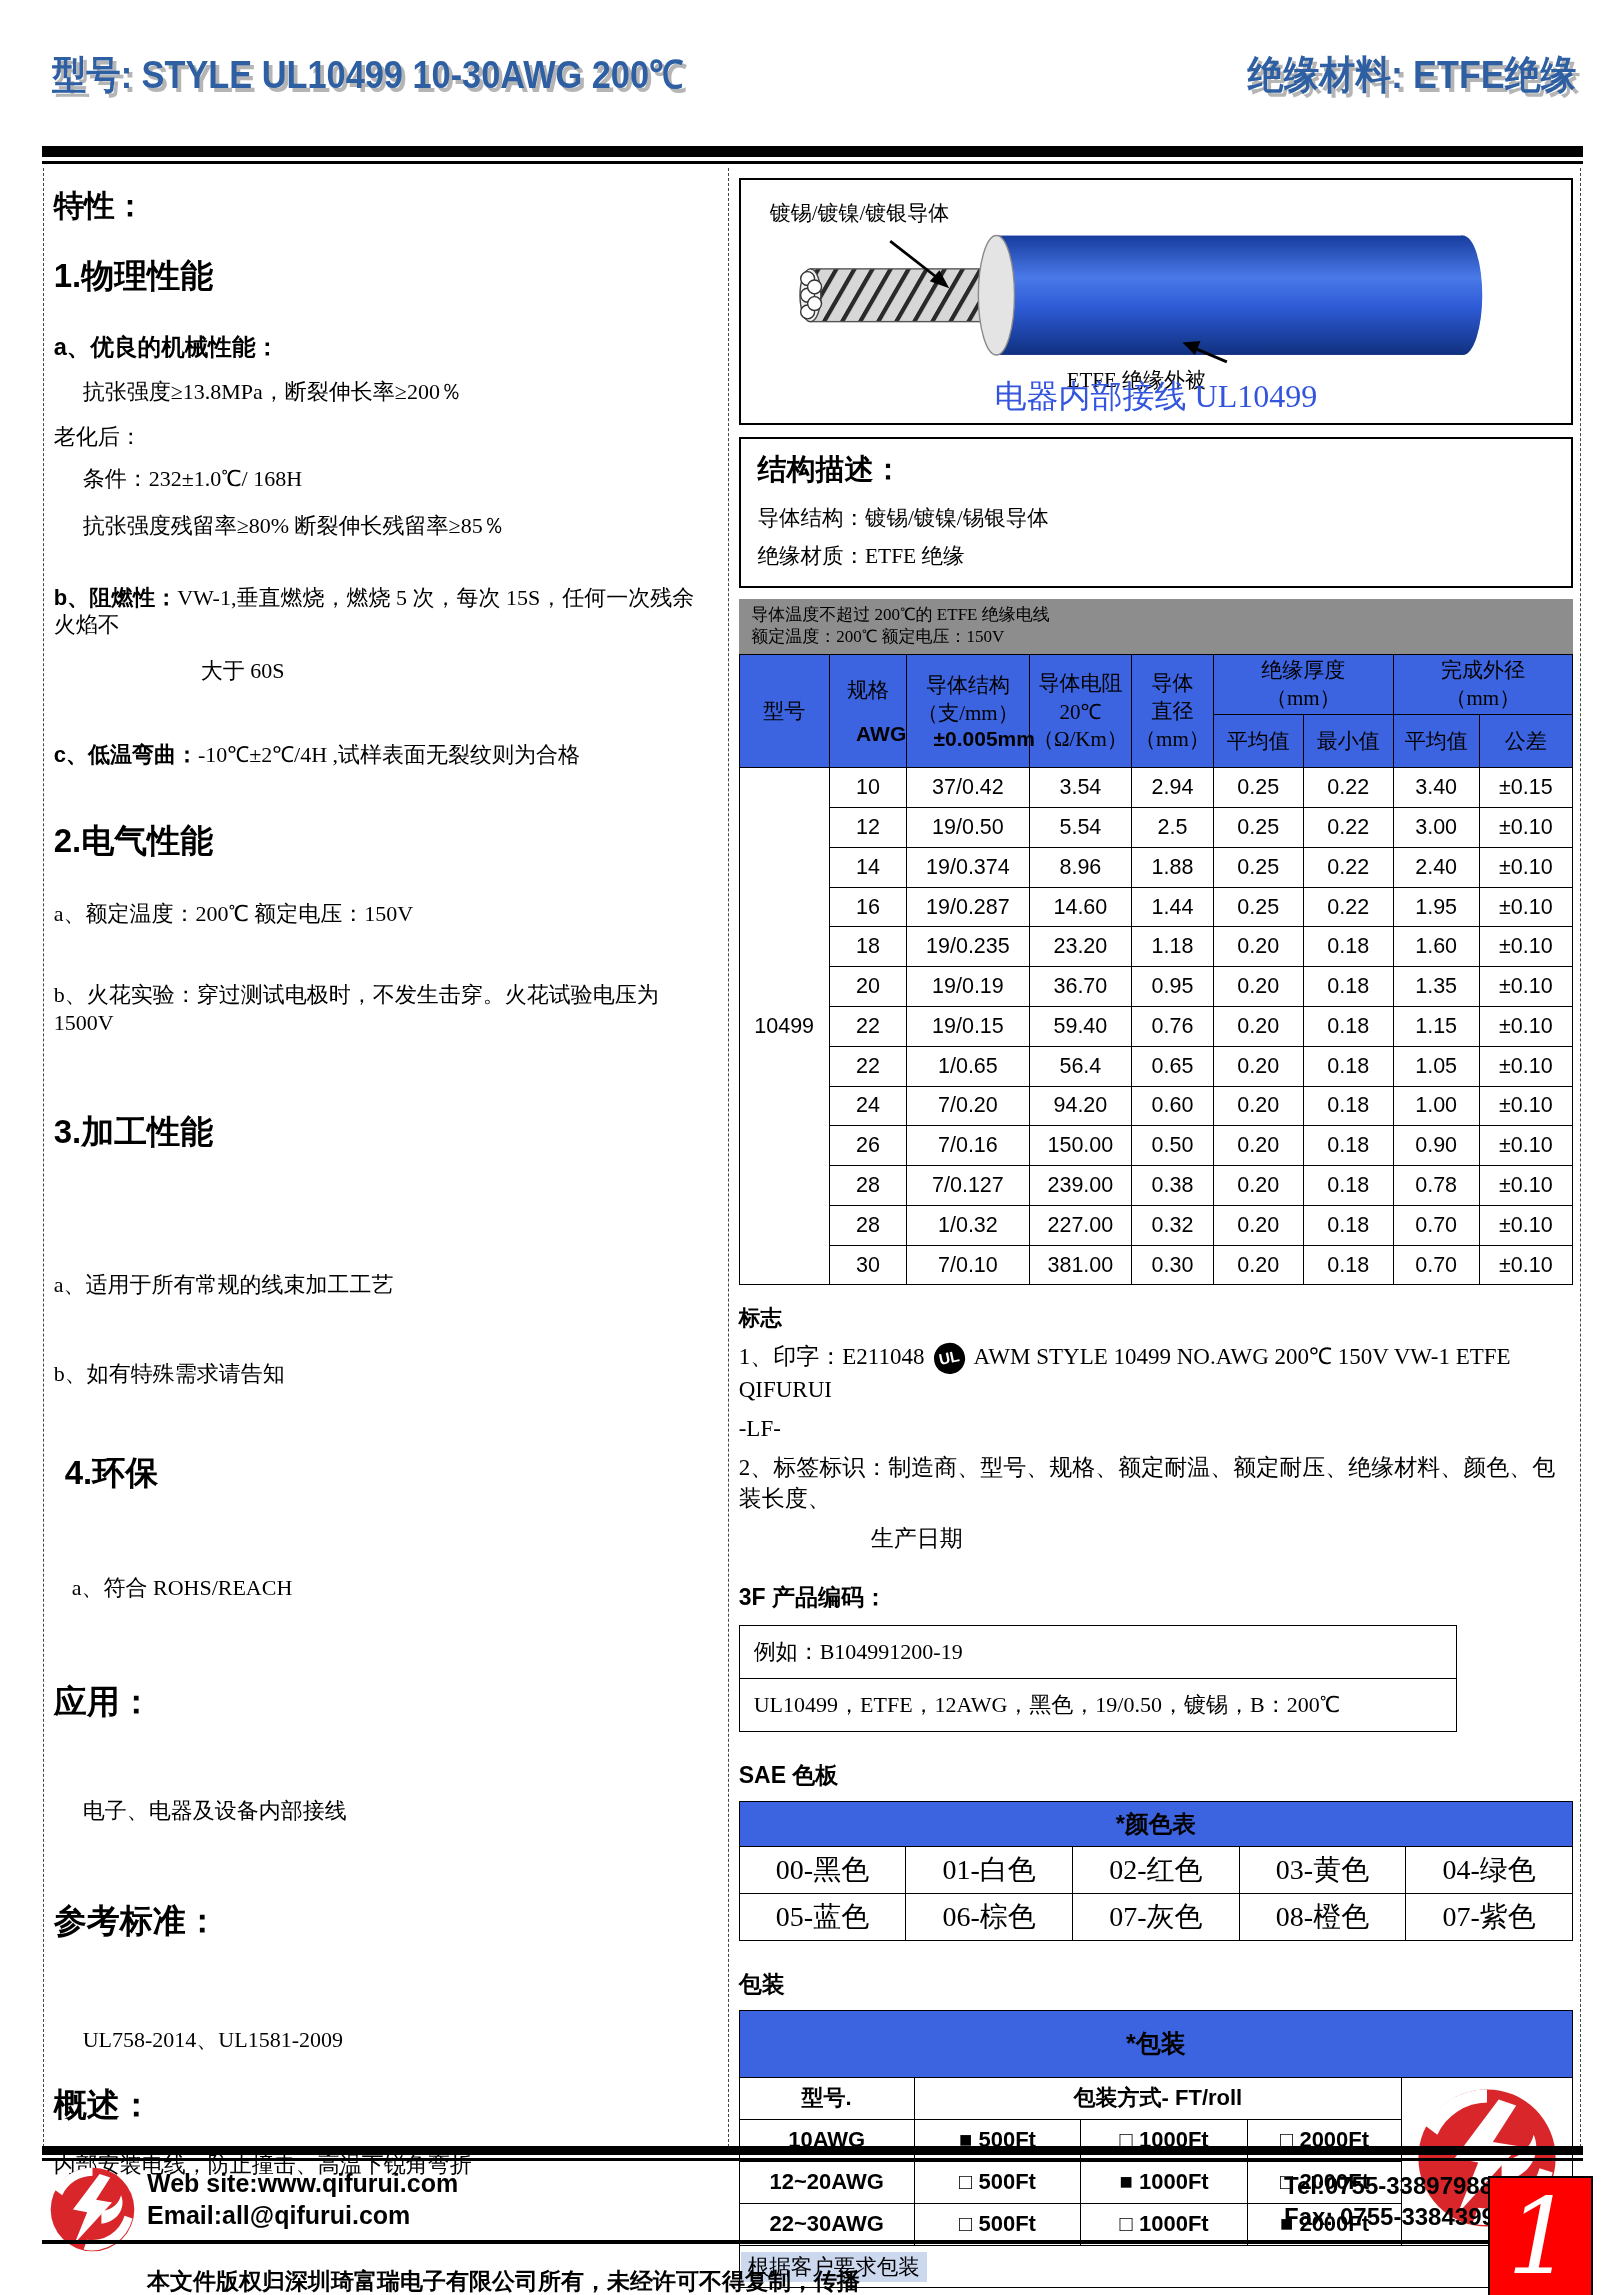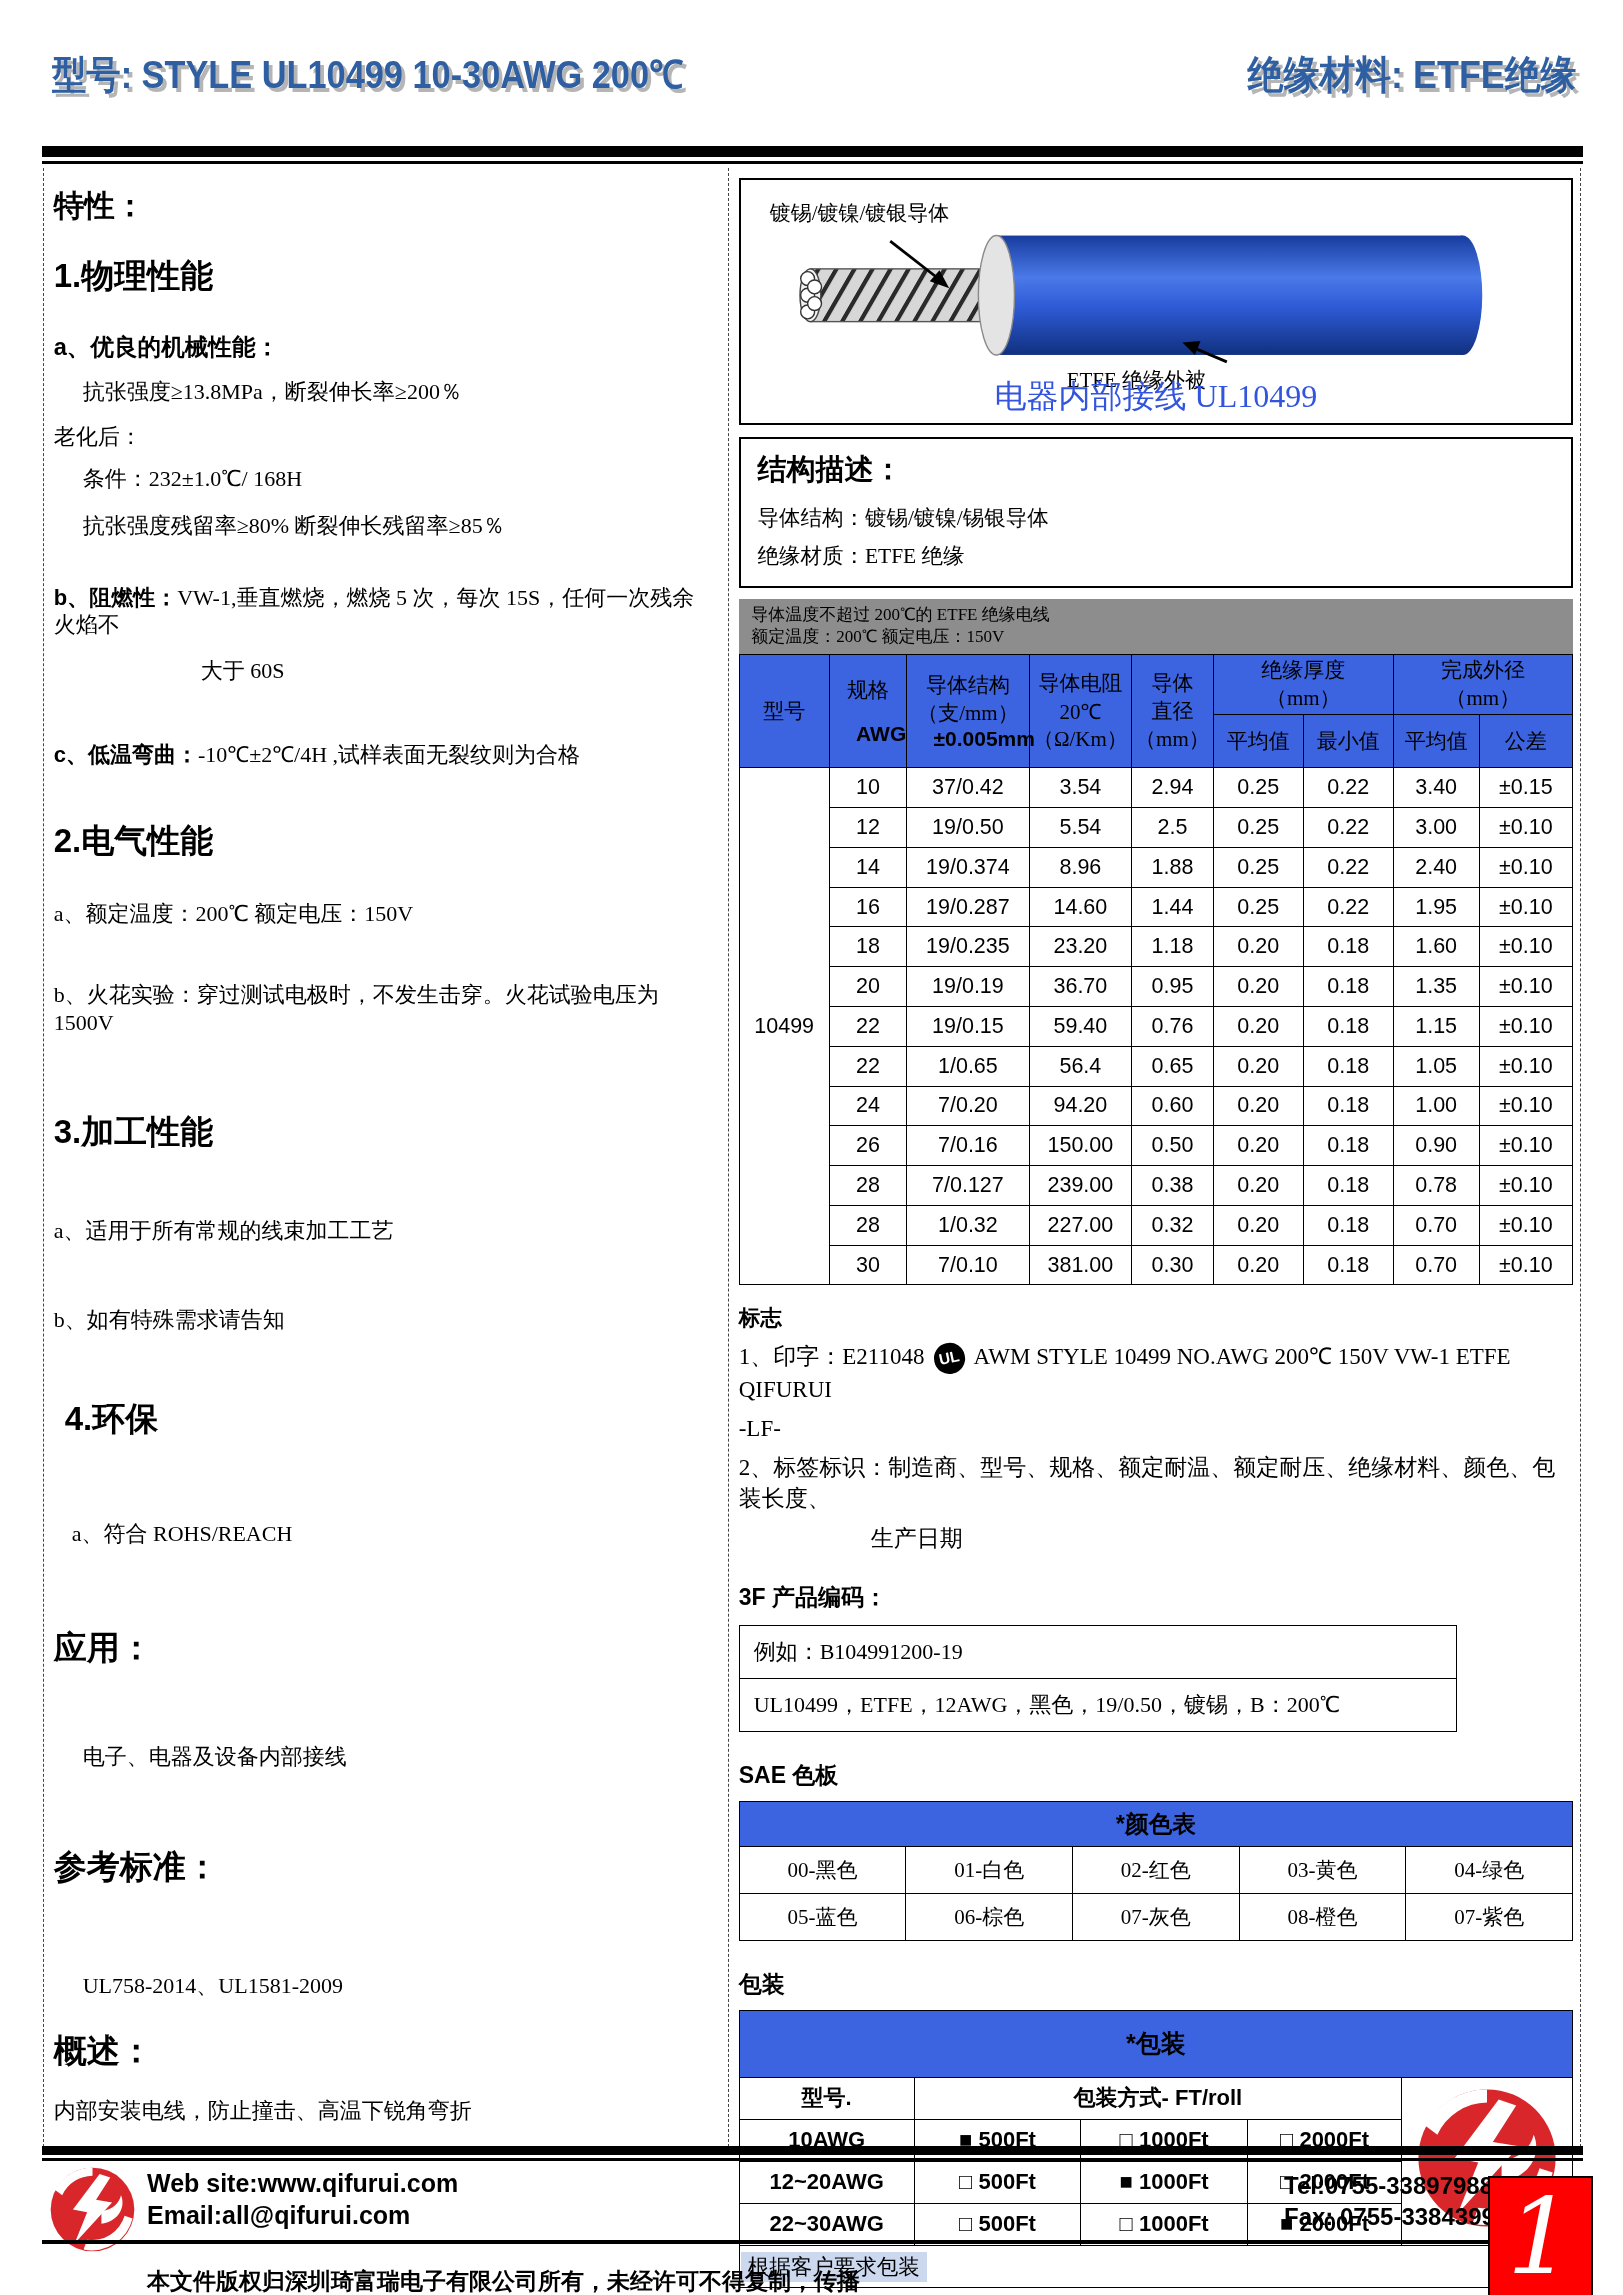--- a/index.html
+++ b/index.html
@@ -60,21 +60,21 @@
   .ul-mark{display:inline-block;width:30.5px;height:30.5px;border-radius:50%;background:#000;color:#fff;
            font-family:"Liberation Sans",sans-serif;font-weight:bold;font-size:15.3px;line-height:30.5px;
            text-align:center;vertical-align:middle;transform:rotate(-12deg);margin:0 4.2px;}
   .code-head{font-family:"Liberation Sans",sans-serif;font-weight:bold;font-size:23px;margin-top:28px;}
   .code-box{border:1.4px solid #000;width:716px;margin-top:12.5px;}
   .code-box .row{padding:11px 14px;font-size:22px;}
   .code-box .row+.row{border-top:1.4px solid #000;}
   
   .blk-head{font-family:"Liberation Sans",sans-serif;font-weight:bold;font-size:23px;margin-top:28px;}
   .simple-table{width:100%;table-layout:fixed;margin-top:9.7px;}
-  .simple-table td{border:1.4px solid #000;text-align:center;font-size:21px;height:44px;}
+  .simple-table td{border:1.4px solid #000;text-align:center;font-size:28px;height:44px;}
   .simple-table .title-bar td{background:var(--blue,#3c63e0);font-family:"Liberation Sans",sans-serif;
         font-weight:bold;font-size:23.6px;height:42px;}
   .pkg-table td,.pkg-table th{border:1.4px solid #000;text-align:center;
         font-family:"Liberation Sans",sans-serif;font-weight:bold;font-size:22px;height:39px;}
   .pkg-table .title-bar td{background:var(--blue,#3c63e0);height:64px;font-size:25px;}
   .pkg-table .note-cell{font-family:"Liberation Serif",serif;font-weight:normal;text-align:left;
         font-size:21.5px;}
   .note-hl{background:#ccd8ee;padding:2.8px 7px;}
   .logo-cell{width:20.5%;}
   
@@ -134,21 +134,21 @@
         <span class="lbl">b、阻燃性：</span><span>VW-1,垂直燃烧，燃烧 5 次，每次 15S，任何一次残余火焰不</span>
       </div>
       <div class="body-line" style="margin-top:18px;padding-left:147px">大于 60S</div>
       <div class="body-line" style="margin-top:57px">
         <span class="lbl">c、低温弯曲：</span><span>-10℃±2℃/4H ,试样表面无裂纹则为合格</span>
       </div>
       <p class="h-big h-sec" style="margin-top:50px">2.电气性能</p>
       <div class="body-line" style="margin-top:36px">a、额定温度：200℃   额定电压：150V</div>
       <div class="body-line" style="margin-top:54px">b、火花实验：穿过测试电极时，不发生击穿。火花试验电压为 1500V</div>
       <p class="h-big h-sec" style="margin-top:74px">3.加工性能</p>
-      <div class="body-line" style="margin-top:62px">a、适用于所有常规的线束加工工艺</div>
+      <div class="body-line" style="margin-top:116px">a、适用于所有常规的线束加工工艺</div>
       <div class="body-line" style="margin-top:61px">b、如有特殊需求请告知</div>
       <p class="h-big h-sec" style="margin-top:64px;padding-left:11px">4.环保</p>
       <div class="body-line" style="margin-top:78px;padding-left:18px">a、符合 ROHS/REACH</div>
       <p class="h-big h-sec" style="margin-top:78px">应用：</p>
       <div class="body-line pl1" style="margin-top:72px">电子、电器及设备内部接线</div>
       <p class="h-big h-sec" style="margin-top:75px">参考标准：</p>
       <div class="body-line pl1" style="margin-top:82px">UL758-2014、UL1581-2009</div>
       <p class="h-big h-sec" style="margin-top:29px">概述：</p>
       <div class="body-line" style="margin-top:23.6px">内部安装电线，防止撞击、高温下锐角弯折</div>
     </div>

